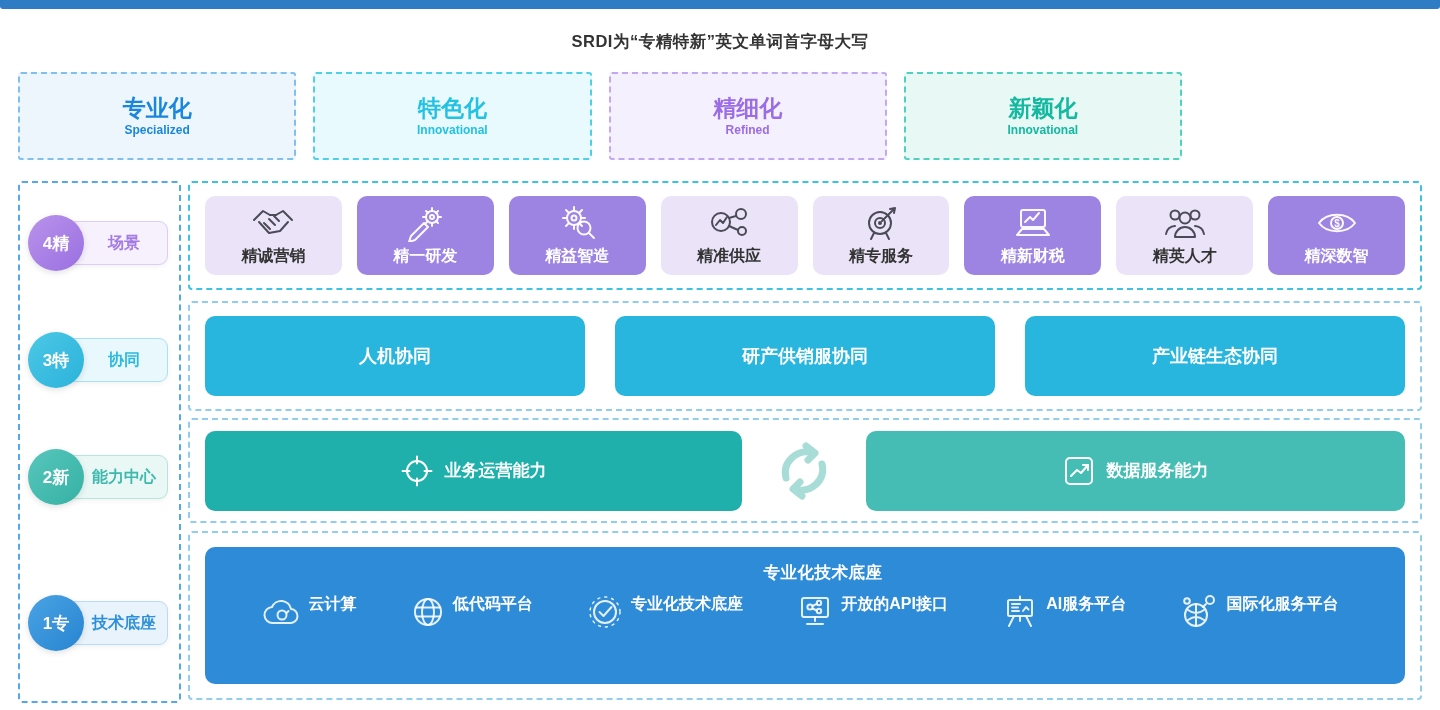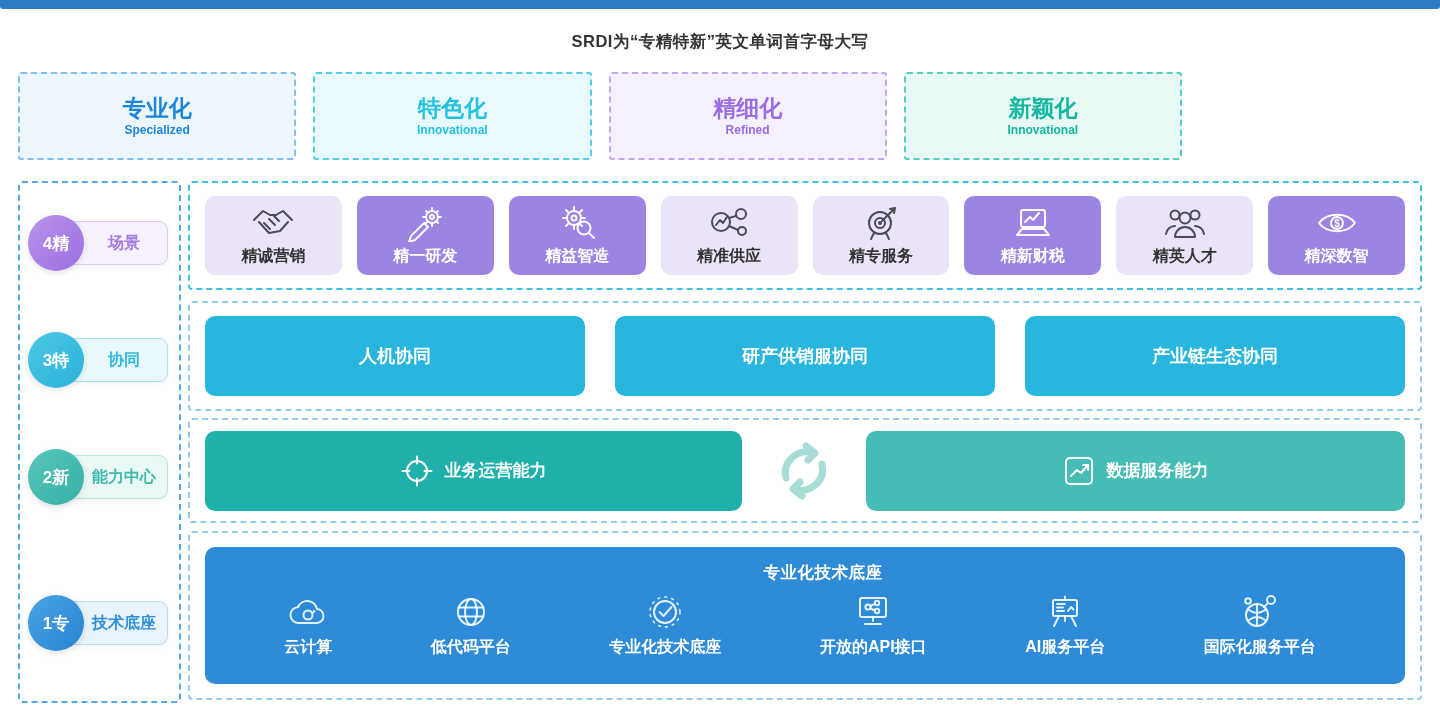--- a/index.html
+++ b/index.html
@@ -71,21 +71,21 @@
   .cap-left{width:537px;background:#1fb0ab;}
   .cap-right{flex:1;background:#46bdb4;}
   .cap-sync{width:124px;display:flex;align-items:center;justify-content:center;color:#a8dcd7;}
   .cap-box .icon{display:flex;align-items:center;}
 
   
   .tech-box{width:100%;height:137px;background:#2d8bd7;border-radius:10px;box-sizing:border-box;
             padding-top:15px;color:#fff;}
   .tech-title{text-align:center;font-size:16.5px;font-weight:700;letter-spacing:.5px;padding-left:36px;}
   .tech-items{display:flex;justify-content:space-around;margin-top:10px;padding:0 40px 0 30px;}
-  .tech-item{display:flex;flex-direction:column;align-items:center;gap:7px;}
+  .tech-item{display:flex;flex-direction:row;gap:7px;}
   .tech-item .icon{height:36px;display:flex;align-items:center;color:rgba(255,255,255,.88);}
   .tech-item .lbl{font-size:16px;font-weight:700;}
 
   svg{display:block;}
 </style>
 </head>
 <body>
 
 <div class="canvas">
 

